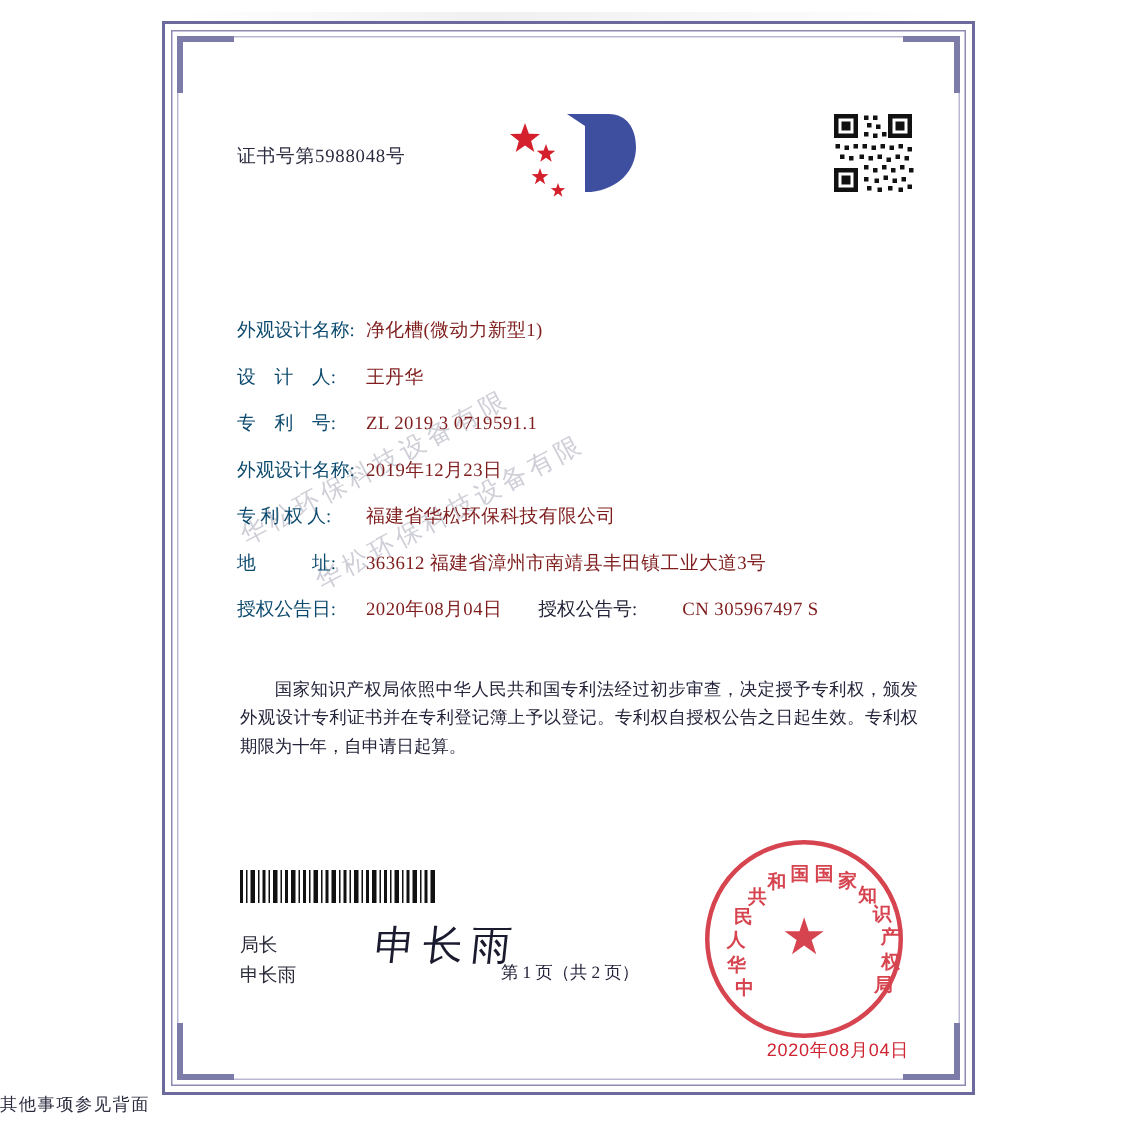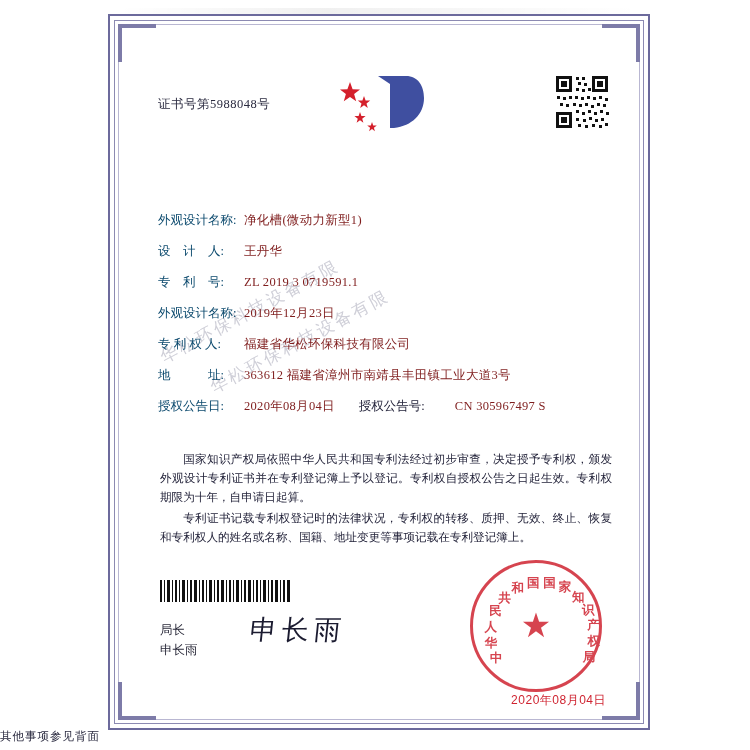--- a/index.html
+++ b/index.html
@@ -290,21 +290,20 @@
       <div class="field inline2">
         <div class="lbl">授权公告日:</div>
         <div class="val">2020年08月04日</div>
         <div class="lbl2">授权公告号:</div>
         <div class="val">CN 305967497 S</div>
       </div>
     </div>
 
     <div class="para">
       <p>国家知识产权局依照中华人民共和国专利法经过初步审查，决定授予专利权，颁发外观设计专利证书并在专利登记簿上予以登记。专利权自授权公告之日起生效。专利权期限为十年，自申请日起算。</p>
-      <p>专利证书记载专利权登记时的法律状况，专利权的转移、质押、无效、终止、恢复和专利权人的姓名或名称、国籍、地址变更等事项记载在专利登记簿上。</p>
     </div>
 
     <svg class="barcode" viewBox="0 0 130 22">
       <g fill="#111">
         <rect x="0" y="0" width="2" height="22"></rect>
           <rect x="4" y="0" width="1" height="22"></rect>
           <rect x="7" y="0" width="3" height="22"></rect>
         <rect x="12" y="0" width="1" height="22"></rect>
           <rect x="15" y="0" width="2" height="22"></rect>
           <rect x="19" y="0" width="1" height="22"></rect>
@@ -359,16 +358,17 @@
         <span style="transform:rotate(44deg) translate(0,-52px) rotate(-44deg)">知</span>
         <span style="transform:rotate(62deg) translate(0,-52px) rotate(-62deg)">识</span>
         <span style="transform:rotate(80deg) translate(0,-52px) rotate(-80deg)">产</span>
         <span style="transform:rotate(98deg) translate(0,-52px) rotate(-98deg)">权</span>
         <span style="transform:rotate(116deg) translate(0,-52px) rotate(-116deg)">局</span>
       </div>
       <div class="star">★</div>
     </div>
     <div class="seal-date">2020年08月04日</div>
 
+    <div class="page-no">第 1 页（共 2 页）</div>
   </div>
 
   <div class="footnote">其他事项参见背面</div>
 </div>
 
 </body></html>

